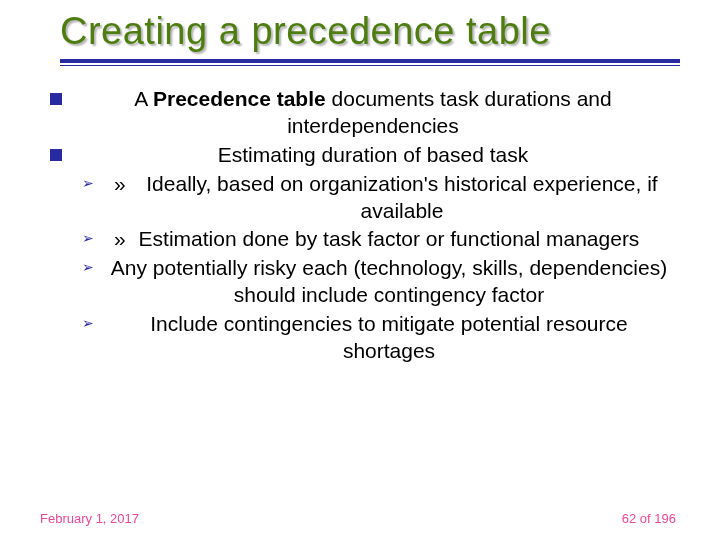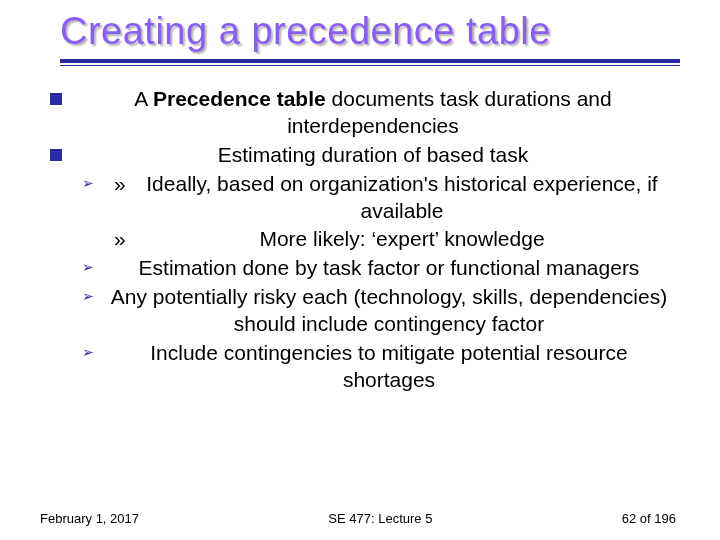--- a/index.html
+++ b/index.html
@@ -2,21 +2,21 @@
 <html><head>
 <meta charset="utf-8">
 <style>
   * { margin: 0; padding: 0; box-sizing: border-box; }
   html, body { width: 720px; height: 540px; background: #fff; font-family: Arial, Helvetica, sans-serif; color: #000; }
   .slide { position: relative; width: 720px; height: 540px; }
   .title-wrap { padding: 10px 40px 6px 60px; }
   .title {
     font-size: 38px;
     font-weight: 400;
-    color: #8b5cf6;
+    color: #4d7c0f;
     text-shadow: 2px 2px 2px rgba(0,0,0,0.3);
     letter-spacing: 0.5px;
   }
   .rule1 { height: 4px; background: #2a2aa0; margin-top: 6px; }
   .rule2 { height: 1px; background: #2a2aa0; margin-top: 2px; }
 
   .body { padding: 14px 50px 0 50px; font-size: 21px; line-height: 1.28; }
 
   ul { list-style: none; text-align: center; }
 
@@ -39,21 +39,21 @@
   .lvl3 { padding-left: 6px; }
   .lvl3 > li { position: relative; padding-left: 20px; margin-top: 2px; }
   .lvl3 > li > .b3 {
     position: absolute; left: 0; top: 0; font-size: 21px; color: #000;
   }
 
   .footer {
     position: absolute; left: 0; right: 0; bottom: 14px;
     display: flex; justify-content: space-between;
     padding: 0 44px 0 40px;
-    font-size: 13px; color: #000000;
+    font-size: 13px; color: #ec4899;
   }
 </style>
 </head>
 <body>
 
 <div class="slide">
 
   <div class="title-wrap">
     <div class="title">Creating a precedence table</div>
     <div class="rule1"></div>
@@ -75,21 +75,20 @@
         <ul class="lvl2">
           <li>
             <span class="b2">➢</span>
             <ul class="lvl3">
               <li>
                 <span class="b3">»</span>
                 <span>Ideally, based on organization's historical experience, if available</span>
               </li>
               <li>
                 <span class="b3">»</span>
-                <span>More likely: ‘expert’ knowledge</span>
               </li>
             </ul>
           </li>
           <li>
             <span class="b2">➢</span>
             <span>Estimation done by task factor or functional managers</span>
           </li>
           <li>
             <span class="b2">➢</span>
             <span>Any potentially risky each (technology, skills, dependencies) should include contingency factor</span>
@@ -99,17 +98,16 @@
             <span>Include contingencies to mitigate potential resource shortages</span>
           </li>
         </ul>
       </li>
 
     </ul>
   </div>
 
   <div class="footer">
     <span>February 1, 2017</span>
-    <span>SE 477: Lecture 5</span>
     <span>62 of 196</span>
   </div>
 
 </div>
 
 </body></html>

